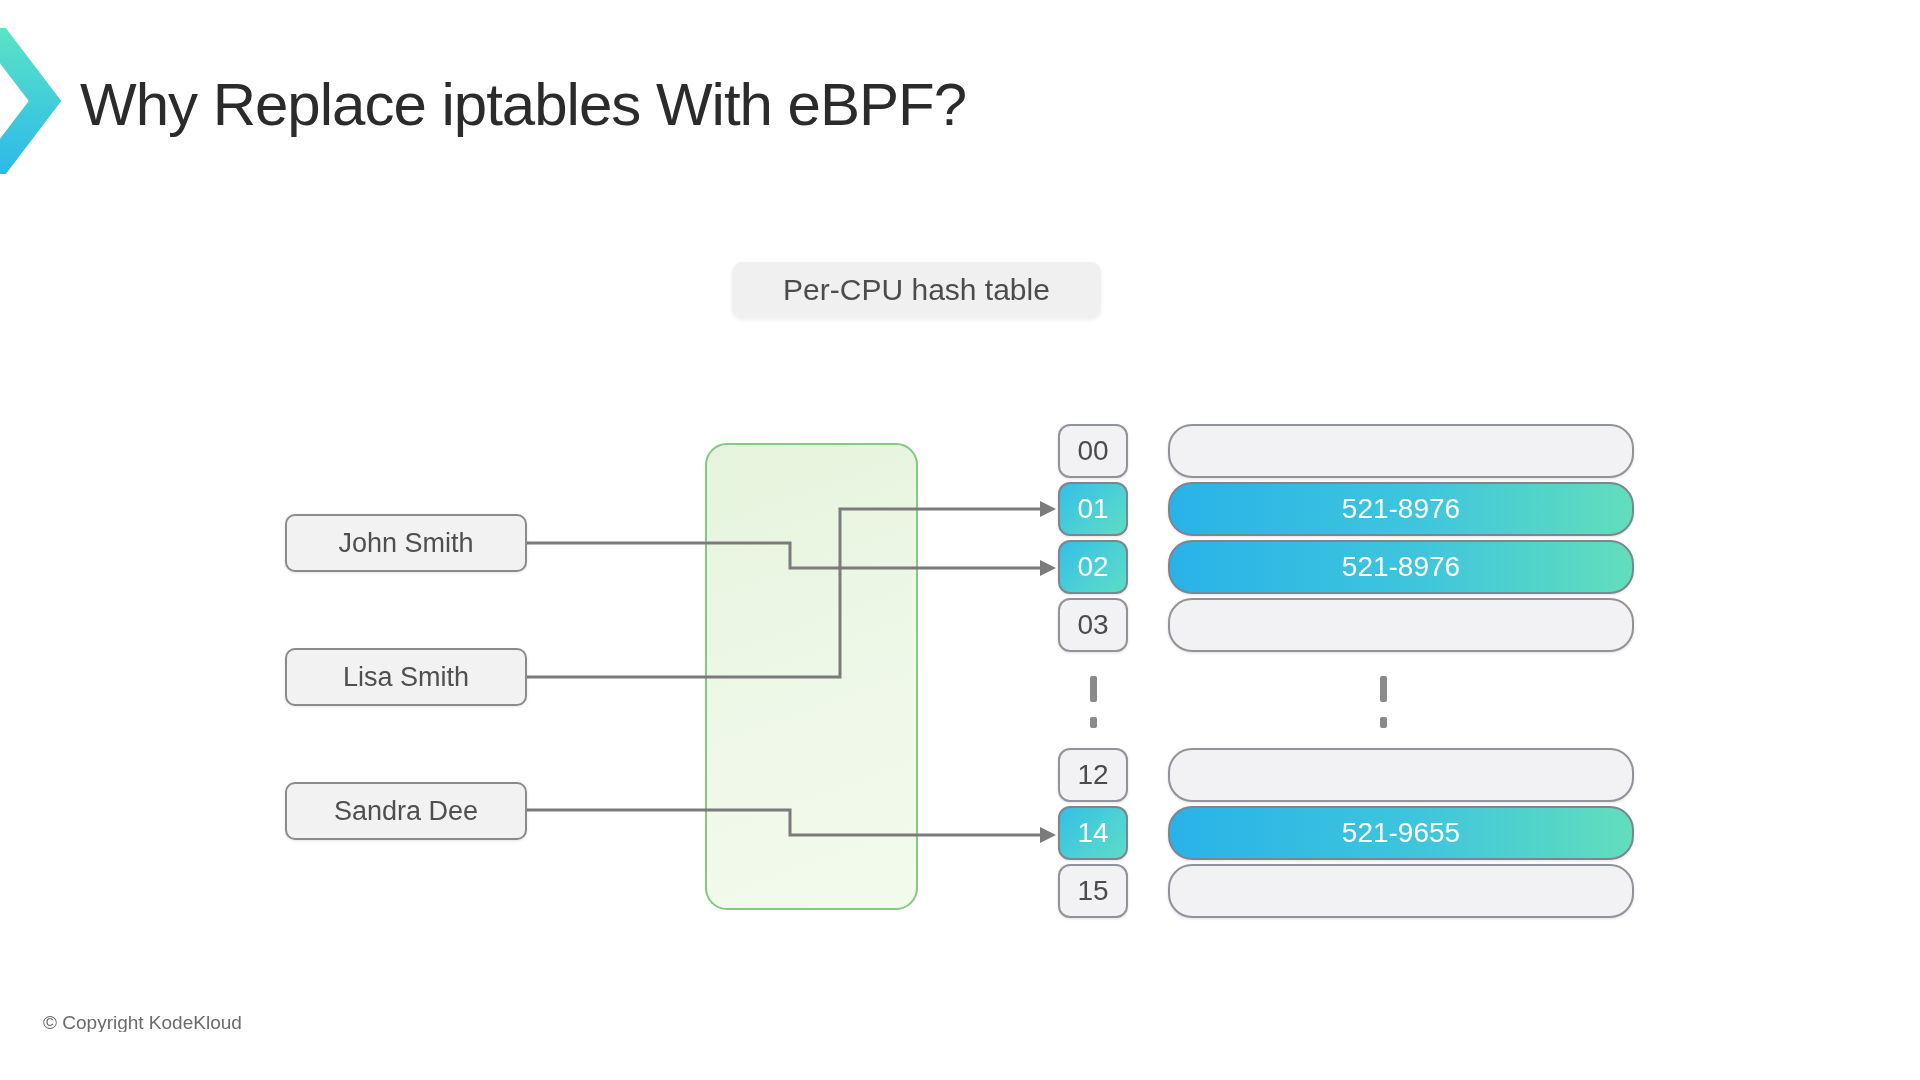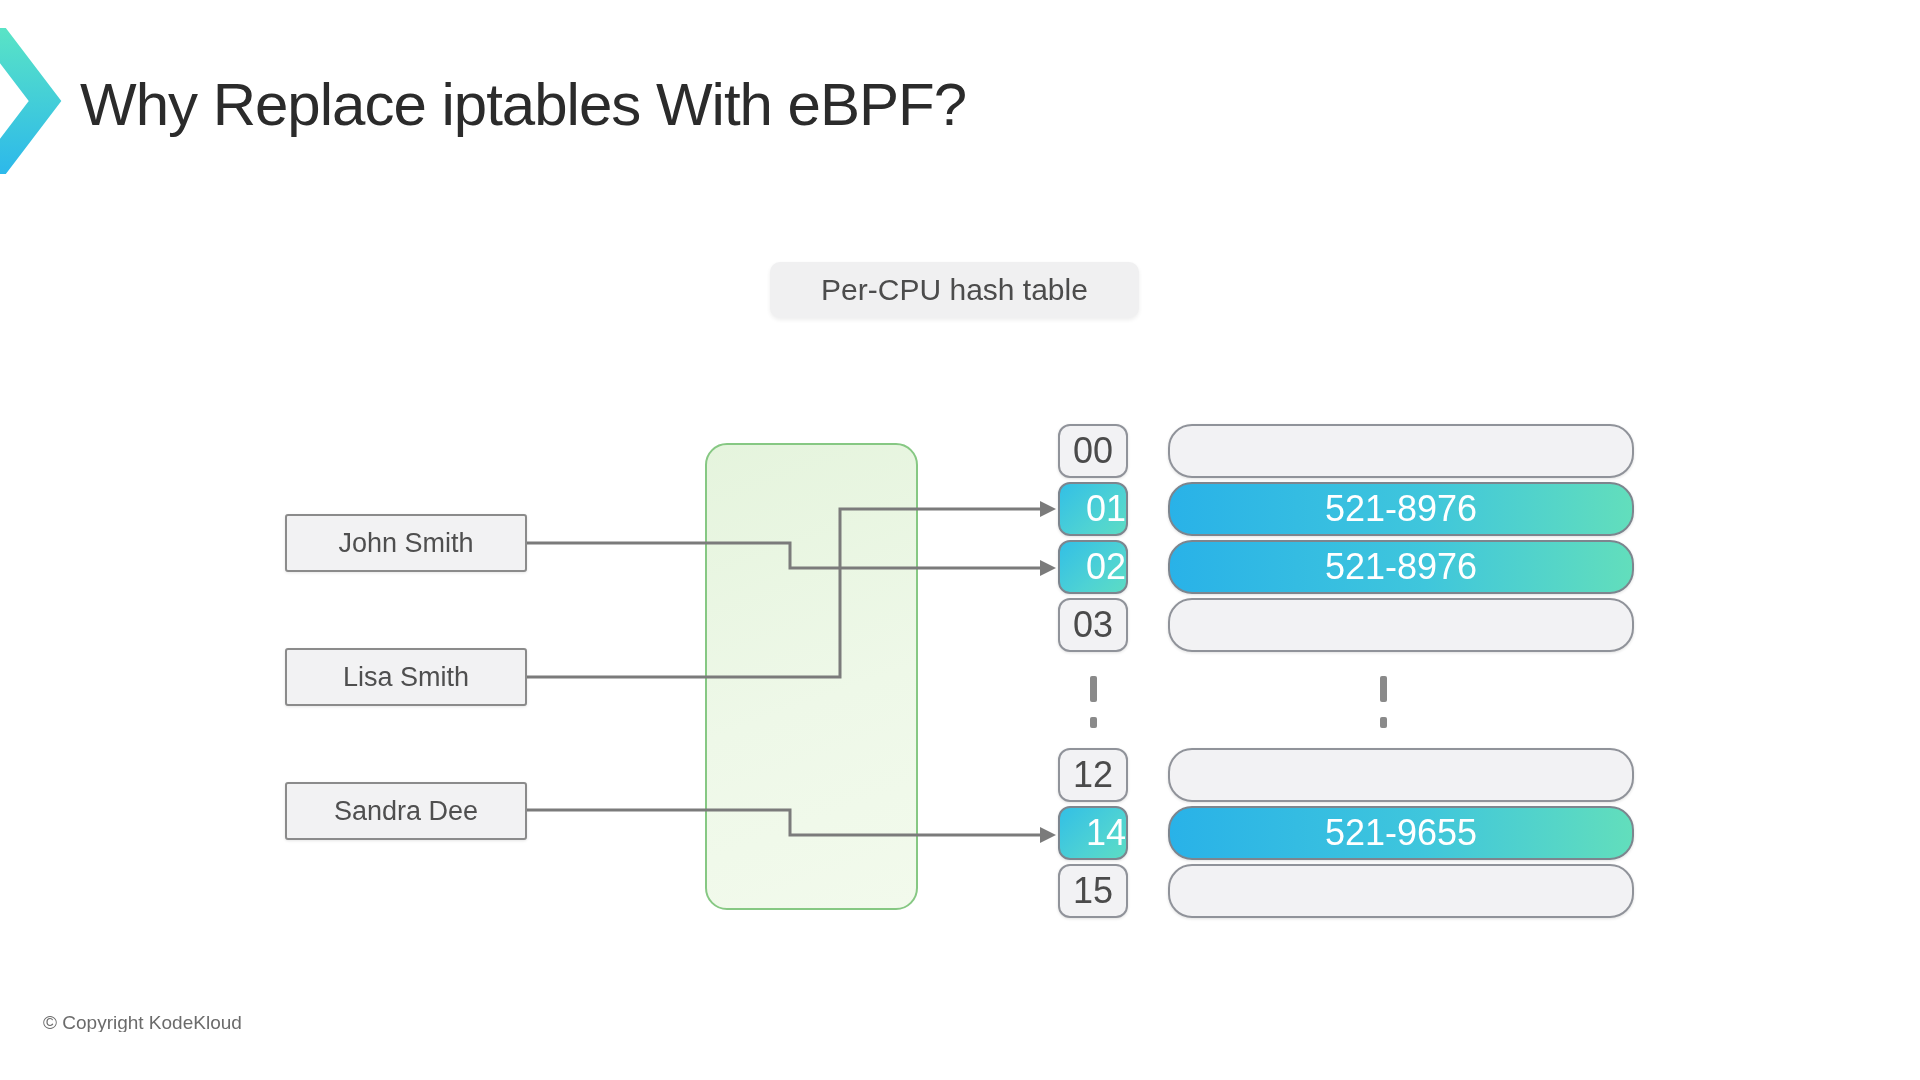--- a/index.html
+++ b/index.html
@@ -12,56 +12,56 @@
   .page-title{
     position:absolute;left:80px;top:70px;margin:0;
     font-size:60px;font-weight:500;letter-spacing:-1px;color:#2b2b2b;
   }
   
   .section-label{
     position:absolute;left:660px;top:184px;width:600px;text-align:center;
     font-size:36px;font-weight:700;color:#49c5d3;
   }
   .table-pill{
-    position:absolute;left:770px;top:262px;width:369px;height:56px;
+    position:absolute;left:732px;top:262px;width:369px;height:56px;
     background:#f0f0f1;border-radius:10px;box-shadow:0 2px 4px rgba(0,0,0,.07);
     display:flex;align-items:center;justify-content:center;
     font-size:30px;color:#4c4c4c;
   }
   
   .names{position:absolute;left:285px;top:514px;display:flex;flex-direction:column;gap:76px;}
   .name-box{
     width:242px;height:58px;box-sizing:border-box;
-    background:#f2f2f3;border:2px solid #8b8b8b;border-radius:3px;
+    background:#f2f2f3;border:2px solid #8b8b8b;border-radius:10px;
     display:flex;align-items:center;justify-content:center;
     font-size:27px;color:#4f4f4f;box-shadow:0 1px 3px rgba(0,0,0,.10);
   }
   
   .hash-panel{
     position:absolute;left:705px;top:443px;width:213px;height:467px;box-sizing:border-box;
     border:2px solid #86c883;border-radius:22px;
     background:linear-gradient(160deg,#e5f4dd 0%,#eef8e8 55%,#f2faec 100%);
   }
   
   .connectors{position:absolute;left:0;top:0;width:1920px;height:1080px;pointer-events:none;}
   
   .bucket-group{position:absolute;left:1058px;width:576px;display:flex;flex-direction:column;gap:4px;}
   .bucket-group.top{top:424px;}
   .bucket-group.bottom{top:748px;}
   .bucket-row{display:flex;gap:40px;height:54px;}
   .cell{
     box-sizing:border-box;border:2px solid #90939a;background:#f2f2f4;color:#4b4b4b;
     display:flex;align-items:center;justify-content:center;
-    font-size:36px;box-shadow:0 1px 3px rgba(0,0,0,.12);
+    font-size:28px;box-shadow:0 1px 3px rgba(0,0,0,.12);
   }
   .index-cell{width:70px;border-radius:12px;}
   .value-cell{flex:1;border-radius:24px;}
   .index-cell.highlight{
     background:linear-gradient(135deg,#35c1e4 5%,#4ed2d4 60%,#5cdcc4 100%);
-    color:#ffffff;border-color:#7d858e;justify-content:flex-end;
+    color:#ffffff;border-color:#7d858e;
   }
   .value-cell.highlight{
     background:linear-gradient(90deg,#29b2e8 0%,#3fc6dc 55%,#62debc 100%);
     color:#ffffff;border-color:#7d858e;
   }
   
   .vdash{position:absolute;width:7px;background:#8a8a8a;border-radius:2px;}
   .vdash.idx1{left:1090px;top:676px;height:26px;}
   .vdash.idx2{left:1090px;top:717px;height:11px;}
   .vdash.val1{left:1380px;top:676px;height:26px;}

